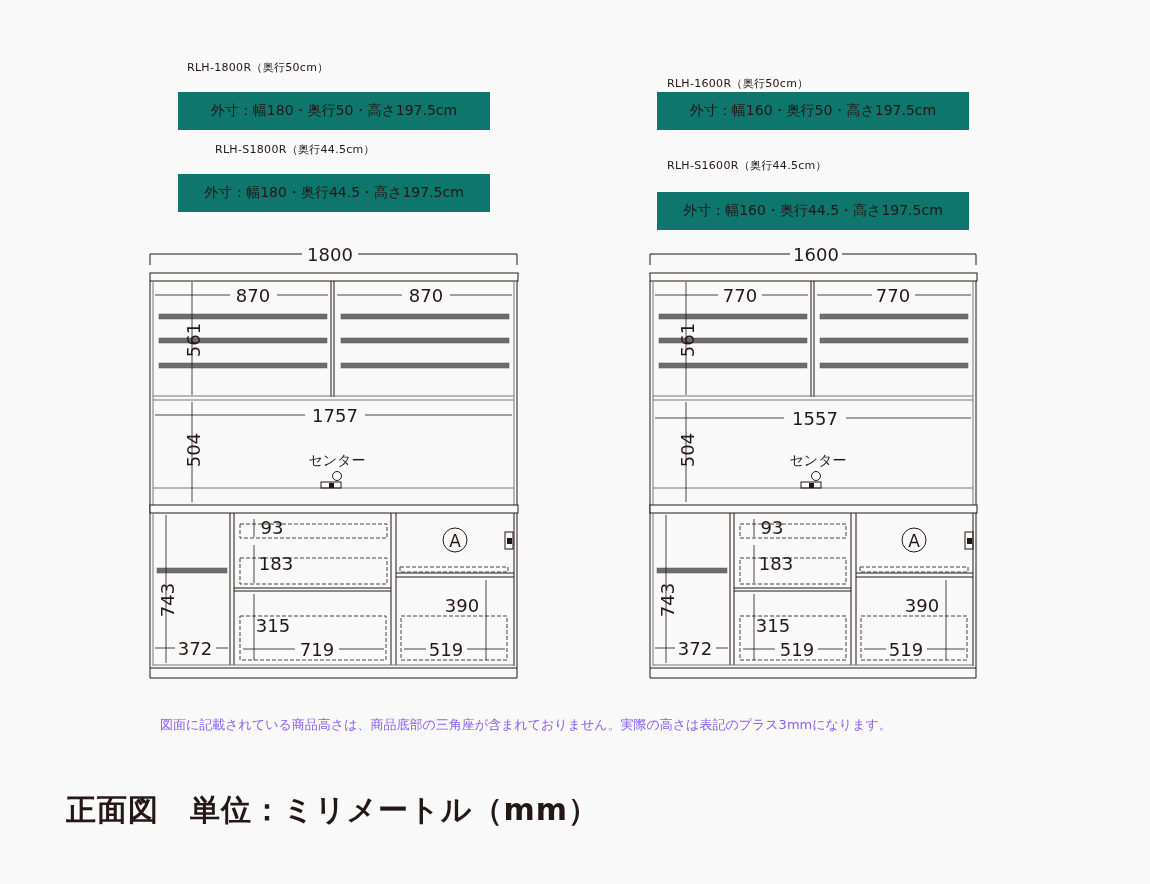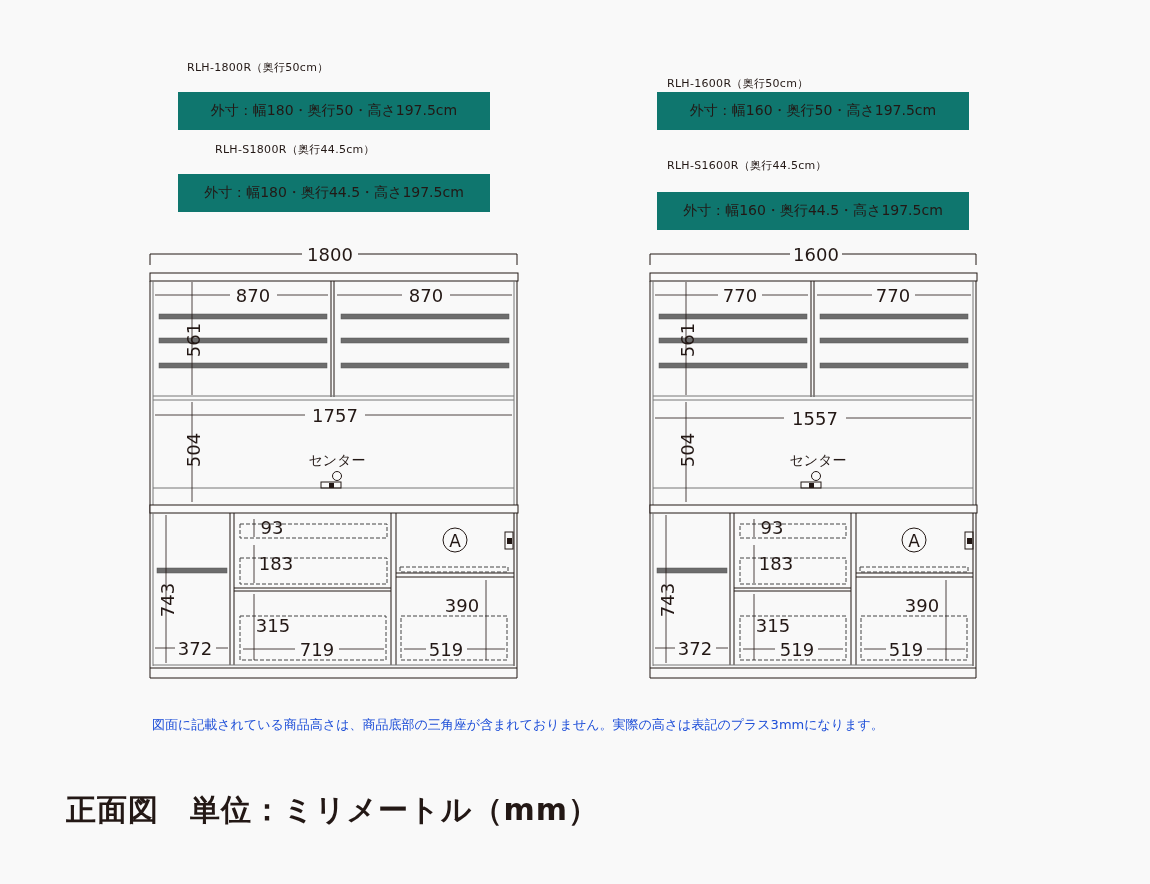--- a/index.html
+++ b/index.html
@@ -8,21 +8,21 @@
     font-family: "DejaVu Sans", "Liberation Sans", sans-serif; color: #231815; overflow: hidden;
   }
   .model { position: absolute; }
   .model-name { position: absolute; font-size: 11px; white-space: nowrap; letter-spacing: 0.3px; }
   .spec-box {
     position: absolute; background: #0f766e; height: 38px; width: 312px;
     font-size: 14px; display: flex; align-items: center; justify-content: center; white-space: nowrap;
   }
   svg.drawing { position: absolute; overflow: visible; }
   svg text { font-family: "DejaVu Sans", "Liberation Sans", sans-serif; fill: #231815; }
-  .note { position: absolute; left: 152px; top: 716px; font-size: 13px; white-space: nowrap; color: #1d4ed8; }
+  .note { position: absolute; left: 160px; top: 716px; font-size: 13px; white-space: nowrap; color: #8b5cf6; }
   .title { position: absolute; left: 66px; top: 790px; font-size: 30px; white-space: nowrap; letter-spacing: 1px; font-weight: bold; }
 </style>
 </head>
 <body>
 
 <div class="model">
   <div class="model-name" style="left:187px;top:60px;">RLH-1800R（奥行50cm）</div>
   <div class="spec-box" style="left:178px;top:92px;">
     <span>外寸：幅180・奥行50・高さ197.5cm</span>
   </div>

